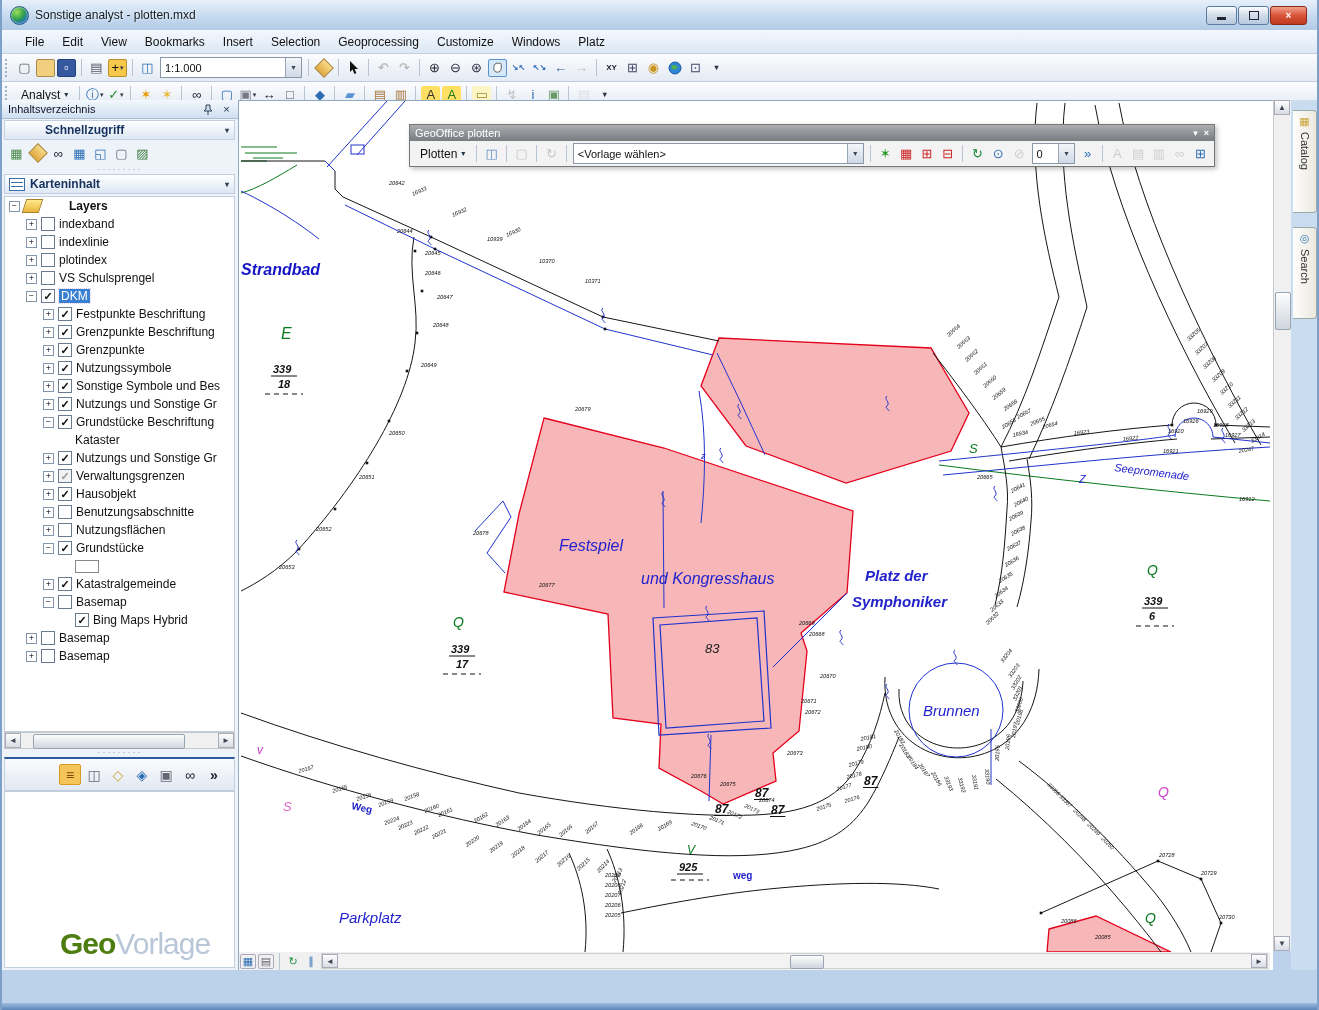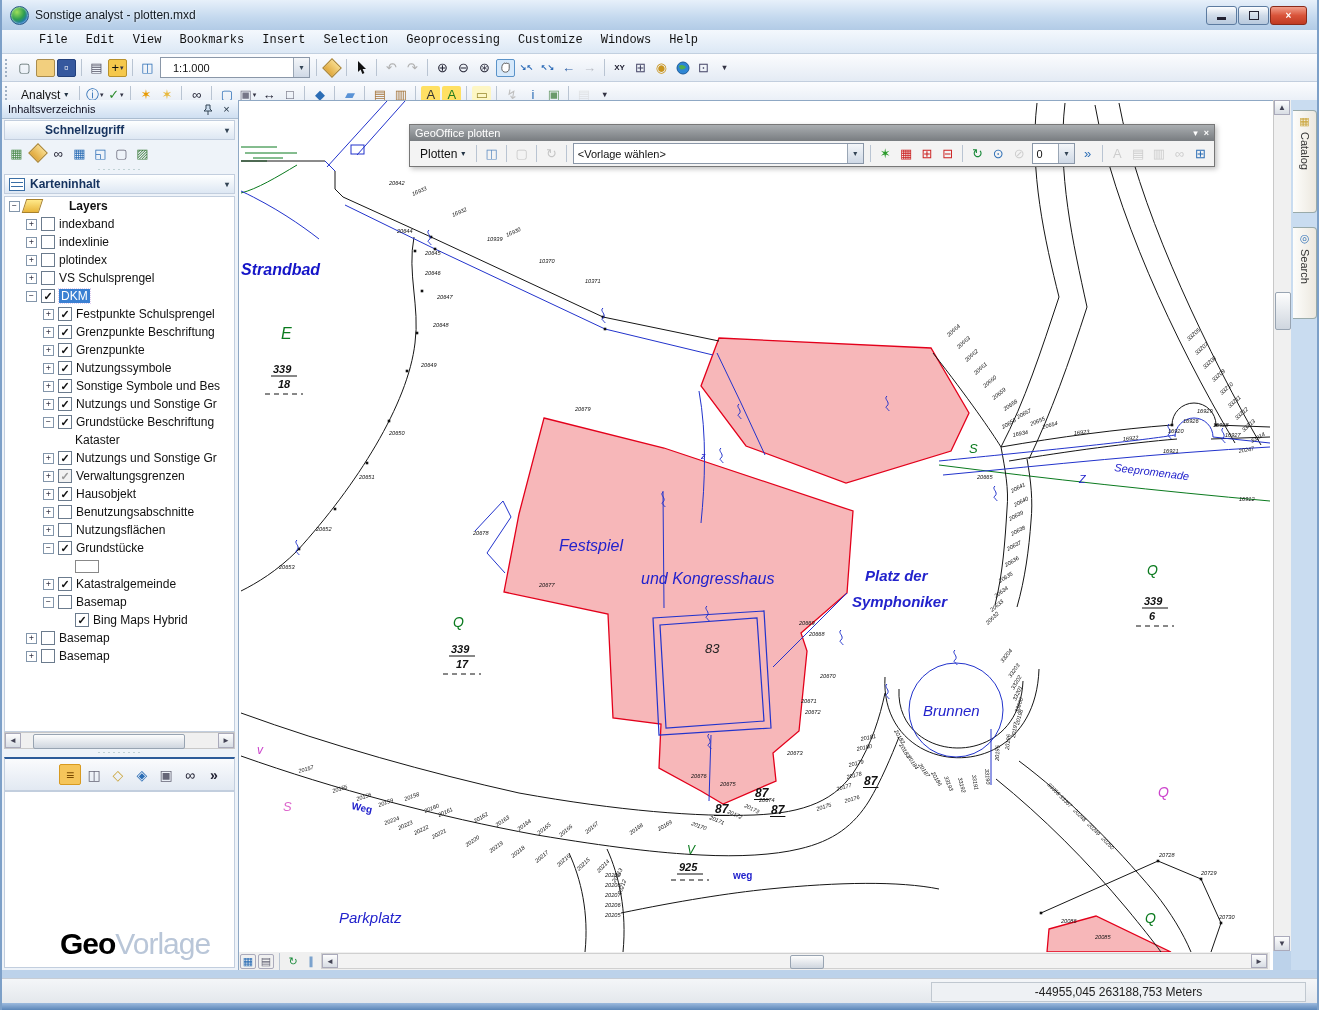--- a/index.html
+++ b/index.html
@@ -14,21 +14,21 @@
   #title{font-size:12px;color:#101820;text-shadow:0 0 3px #fff;}
   #winbtns{position:absolute;right:10px;top:6px;display:flex;}
   .wbtn{width:29px;height:17px;margin-left:1px;border:1px solid #5c7ba0;border-radius:3px;
     background:linear-gradient(#fdfeff,#cfdbe9 50%,#b8c9dd);display:flex;align-items:center;justify-content:center;
     font-size:10px;color:#223;}
   .wbtn.close{width:35px;background:linear-gradient(#f2a08c,#d9543a 50%,#c03a22);color:#fff;font-weight:bold;border-color:#8a2a1a;}
   .minbar{width:9px;height:3px;background:#223;margin-top:6px;}
   .restbox{width:8px;height:7px;border:1px solid #223;background:transparent;}
   
   #menubar{position:absolute;left:0;top:30px;width:100%;height:24px;background:linear-gradient(#f4f8fd,#dce8f5);
-    border-bottom:1px solid #c2d0e0;display:flex;align-items:flex-start;padding-left:28px;box-sizing:border-box;font-family:Liberation Mono, monospace;}
+    border-bottom:1px solid #c2d0e0;display:flex;align-items:center;padding-left:14px;box-sizing:border-box;}
   .mi{font-size:12px;color:#111;padding:3px 9px;cursor:default;}
   
   .tbar{position:absolute;left:0;width:100%;background:linear-gradient(#fbfcfe,#e4ebf4);
     border-bottom:1px solid #c2cede;display:flex;align-items:center;box-sizing:border-box;}
   #tb1{top:54px;height:28px;}
   #tb2{top:82px;height:26px;}
   .grip{width:4px;height:18px;margin:0 3px;border-left:2px dotted #9fb0c4;}
   .ic{position:relative;width:19px;height:18px;display:inline-flex;align-items:center;justify-content:center;
       font-size:13px;line-height:1;border-radius:2px;margin:0 1px;box-sizing:border-box;color:#333;}
   .ic.sm{font-size:8px;font-weight:bold;letter-spacing:0;}
@@ -78,21 +78,21 @@
   .tlabel.bold{font-weight:bold;margin-left:24px;}
   #tocHScroll{position:absolute;left:2px;top:632px;width:231px;height:17px;background:#f0f0f0;border:1px solid #c8c8c8;box-sizing:border-box;}
   .sbtn{position:absolute;top:0;width:16px;height:15px;background:linear-gradient(#fdfdfd,#d8dde4);border:1px solid #aab;
      font-size:8px;color:#445;display:flex;align-items:center;justify-content:center;box-sizing:border-box;}
   .sthumb{position:absolute;background:linear-gradient(#fdfdfd,#cfd6df);border:1px solid #98a4b2;border-radius:2px;}
   #tocBotBar{position:absolute;left:2px;top:657px;width:231px;height:34px;background:linear-gradient(#fafbfd,#e2e9f2);
      border:1px solid #c2cede;display:flex;align-items:center;justify-content:flex-end;padding-right:8px;box-sizing:border-box;border-top:2px solid #2c5c9a;}
   #tocBotBar .ic{width:22px;height:21px;font-size:14px;}
   #tocLogoArea{position:absolute;left:2px;top:691px;width:231px;height:177px;background:#fff;border:1px solid #c2cede;box-sizing:border-box;}
   #logo{position:absolute;left:55px;bottom:6px;font-size:30px;letter-spacing:-1px;}
-  #logo .g1{color:#000000;font-weight:bold;}
+  #logo .g1{color:#4d7c0f;font-weight:bold;}
   #logo .g2{color:#b9c6d8;}
   
   #maparea{position:absolute;left:237px;top:0;width:1034px;height:870px;background:#fff;
      border-top:1px solid #8fa8c4;box-sizing:border-box;}
   #mapsvgwrap{position:absolute;left:0;top:0;width:1031px;height:851px;overflow:hidden;background:#fff;}
   svg text{font-family:"Liberation Sans",sans-serif;}
   .k{stroke:#161616;fill:none;stroke-width:1;}
   .b{stroke:#2233cc;fill:none;stroke-width:1;}
   .g{stroke:#0a7a1e;fill:none;stroke-width:1;}
   .p{fill:#f7b7b9;stroke:#e3001b;stroke-width:1.3;}
@@ -142,34 +142,34 @@
   <div id="menubar">
       <span class="mi">File</span>
       <span class="mi">Edit</span>
       <span class="mi">View</span>
       <span class="mi">Bookmarks</span>
       <span class="mi">Insert</span>
       <span class="mi">Selection</span>
       <span class="mi">Geoprocessing</span>
       <span class="mi">Customize</span>
       <span class="mi">Windows</span>
-      <span class="mi">Help</span>
+      <span class="mi">Platz</span>
     </div>
 
   <div id="tb1" class="tbar">
       <span class="grip"></span>
       <span class="ic" style="color: rgb(85, 102, 102);">▢</span>
       <span class="ic" style="background: rgb(242, 207, 126); border: 1px solid rgb(169, 140, 78);"></span>
       <span class="ic" style="color: rgb(255, 255, 255); background: rgb(53, 88, 158); border: 1px solid rgb(34, 64, 124);">▫</span>
       <span class="sep"></span>
       <span class="ic" style="color: rgb(85, 85, 102);">▤</span>
       <span class="ic" style="color: rgb(17, 17, 17); background: rgb(245, 200, 76); border: 1px solid rgb(184, 145, 44);">+<span class="dd">▾</span></span>
       <span class="sep"></span>
       <span class="ic" style="color: rgb(43, 109, 181);">◫</span>
-      <span class="combo" style="width: 140px; padding-left: 8px;">
+      <span class="combo" style="width: 140px;">
         <span class="cval">1:1.000</span>
         <span class="carr">▾</span>
       </span>
       <span class="sep"></span>
       <span class="ic">
         <span class="dia"></span>
       </span>
       <span class="sep"></span>
       <span class="ic">
         <svg width="13" height="14" viewBox="0 0 13 14">
@@ -310,21 +310,21 @@
             <span class="tlabel">VS Schulsprengel</span>
           </div>
           <div class="trow" style="padding-left: 21px;">
             <span class="exp">−</span>
             <span class="cb">✓</span>
             <span class="tlabel tsel">DKM</span>
           </div>
           <div class="trow" style="padding-left: 38px;">
             <span class="exp">+</span>
             <span class="cb">✓</span>
-            <span class="tlabel">Festpunkte Schulsprengel</span>
+            <span class="tlabel">Festpunkte Beschriftung</span>
           </div>
           <div class="trow" style="padding-left: 38px;">
             <span class="exp">+</span>
             <span class="cb">✓</span>
             <span class="tlabel">Grenzpunkte Beschriftung</span>
           </div>
           <div class="trow" style="padding-left: 38px;">
             <span class="exp">+</span>
             <span class="cb">✓</span>
             <span class="tlabel">Grenzpunkte</span>
@@ -797,17 +797,14 @@
           <span class="vicon" style="color: rgb(202, 165, 58);">▦</span>
           <span class="vlabel">Catalog</span>
         </div>
         <div class="vtab" style="top: 127px; height: 92px;">
           <span class="vicon" style="color: rgb(43, 109, 181);">◎</span>
           <span class="vlabel">Search</span>
         </div>
       </div>
   </div>
 
-  <div id="statusbar">
-    <div id="coordcell">-44955,045  263188,753 Meters</div>
-  </div>
   <div id="botstrip"></div>
 </div>
 
 </body></html>

